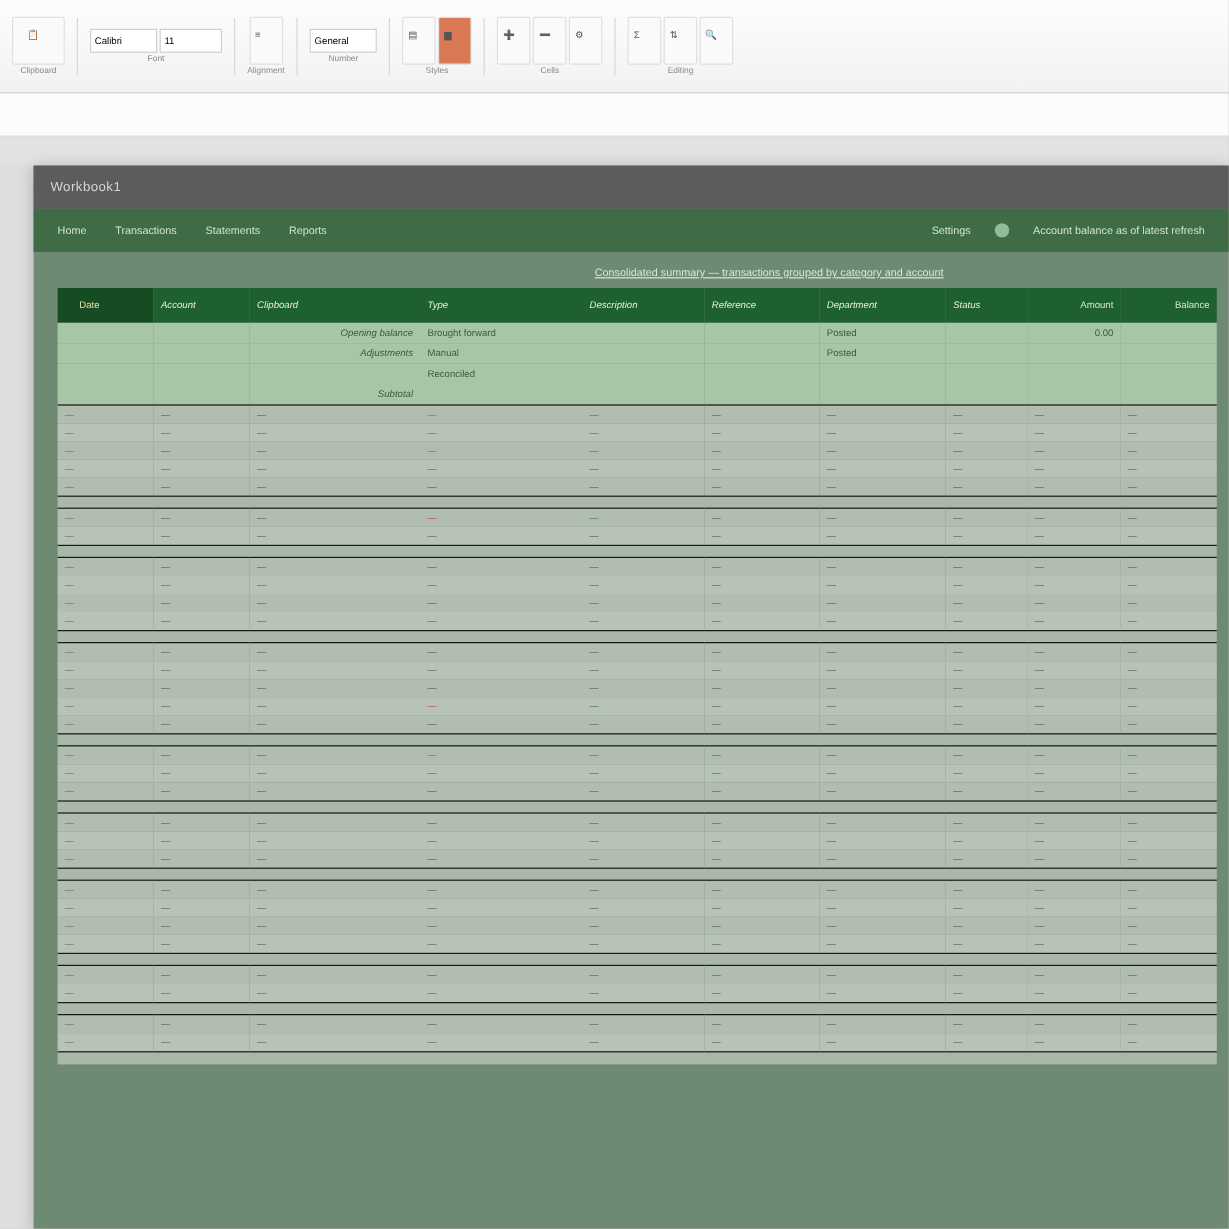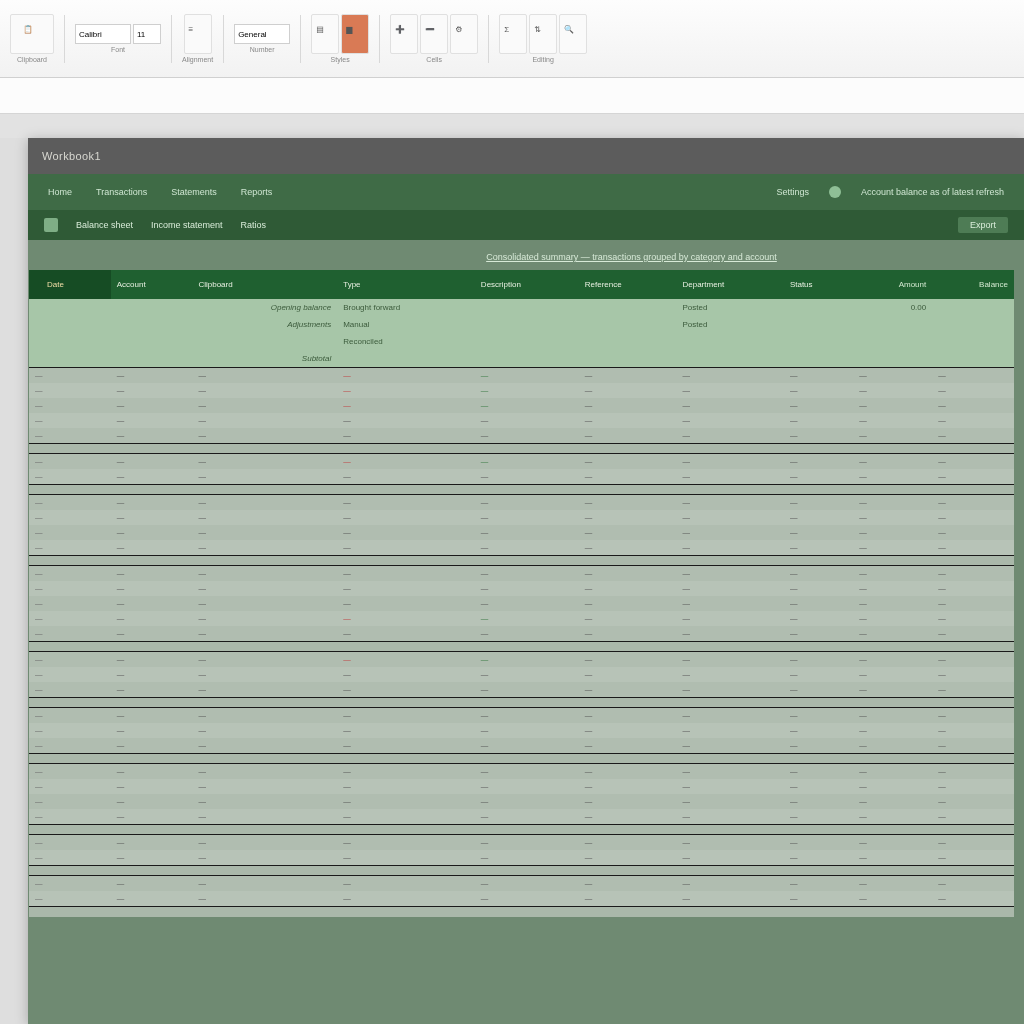--- a/index.html
+++ b/index.html
@@ -26,26 +26,26 @@
 .doc-menu{height:36px;background:#3f6b46;display:flex;align-items:center;gap:24px;padding:0 20px;color:#cfe6d2;font-size:9px}
 .doc-menu span{cursor:pointer}
 .doc-menu .right{margin-left:auto;display:flex;gap:20px;align-items:center}
 .doc-menu .ic-sm{width:12px;height:12px;background:#8fbf96;border-radius:50%}
 .doc-tabstrip{height:30px;background:#2f5a36;display:flex;align-items:center;gap:18px;padding:0 16px;color:#d9ecd9;font-size:9px}
 .doc-tabstrip .ic-tab{width:14px;height:14px;background:#7fae86;border-radius:2px}
 .doc-tabstrip .tab{cursor:pointer}
 .doc-tabstrip .side{margin-left:auto;background:#4e7c55;padding:3px 12px;border-radius:2px}
 
 
-.report{padding:8px 10px 0 1px;height:calc(100% - 90px);overflow:hidden}
+.report{padding:8px 10px 0 20px;height:calc(100% - 90px);overflow:hidden}
 .rpt-title{color:#d7e9d7;font-size:9px;text-align:center;text-decoration:underline;padding:4px 0 8px 220px}
 
 
 table.rpt{width:100%;border-collapse:collapse;font-size:8px;color:#4a4a4a}
-table.rpt th{background:#1f6030;color:#e7efe0;font-weight:400;padding:10px 6px;text-align:left;font-size:8px;white-space:nowrap;}
+table.rpt th{background:#1f6030;color:#e7efe0;font-weight:400;padding:10px 6px;text-align:left;font-size:8px;white-space:nowrap;font-style:italic}
 table.rpt th:first-child{background:#164c24;color:#f3dfa8;font-style:normal;padding-left:18px}
 table.rpt th.rt{text-align:right;font-style:normal;color:#d2e8cf}
 
 
 .grp-open td{background:#a7c6a8;padding:4px 6px;font-size:8px;color:#3b5a3b}
 .grp-open td.lbl{text-align:right;font-style:italic}
 tbody.block{border-top:1px solid #1a1a1a;border-bottom:1px solid #1a1a1a}
 tbody.block tr td{background:#b0bdb0;padding:3px 6px;font-size:7.5px;color:#565656;white-space:nowrap}
 tbody.block tr td.c1{color:#6b6b6b}
 tbody.block tr td.highlight{color:#c04545}
@@ -62,21 +62,21 @@
   <div class="grp">
     <div class="btn big">
         <span class="ic">📋</span>
       </div>
     <span class="lbl">Clipboard</span>
   </div>
   <div class="sep"></div>
   <div class="grp">
     <div style="display:flex;gap:2px">
       <input value="Calibri" style="">
-      <input style="width: 28px;" value="11">
+      <input style="width: 52px;" value="11">
     </div>
     <span class="lbl">Font</span>
   </div>
   <div class="sep"></div>
   <div class="grp">
     <div class="btn">
         <span class="ic">≡</span>
       </div>
     <span class="lbl">Alignment</span>
   </div>
@@ -140,27 +140,20 @@
   <div class="doc-menu">
     <span class="mi">Home</span>
     <span class="mi">Transactions</span>
     <span class="mi">Statements</span>
     <span class="mi">Reports</span>
     <div class="right">
       <span>Settings</span>
       <span class="ic-sm"></span>
       <span>Account balance as of latest refresh</span>
     </div>
-  </div>
-  <div class="doc-tabstrip">
-    <span class="ic-tab"></span>
-    <span class="tab">Balance sheet</span>
-    <span class="tab">Income statement</span>
-    <span class="tab">Ratios</span>
-    <span class="side">Export</span>
   </div>
 
   <div class="report">
     <div class="rpt-title">Consolidated summary — transactions grouped by category and account</div>
     <table class="rpt">
       <thead>
         <tr>
           <th>Date</th>
           <th>Account</th>
           <th>Clipboard</th>

